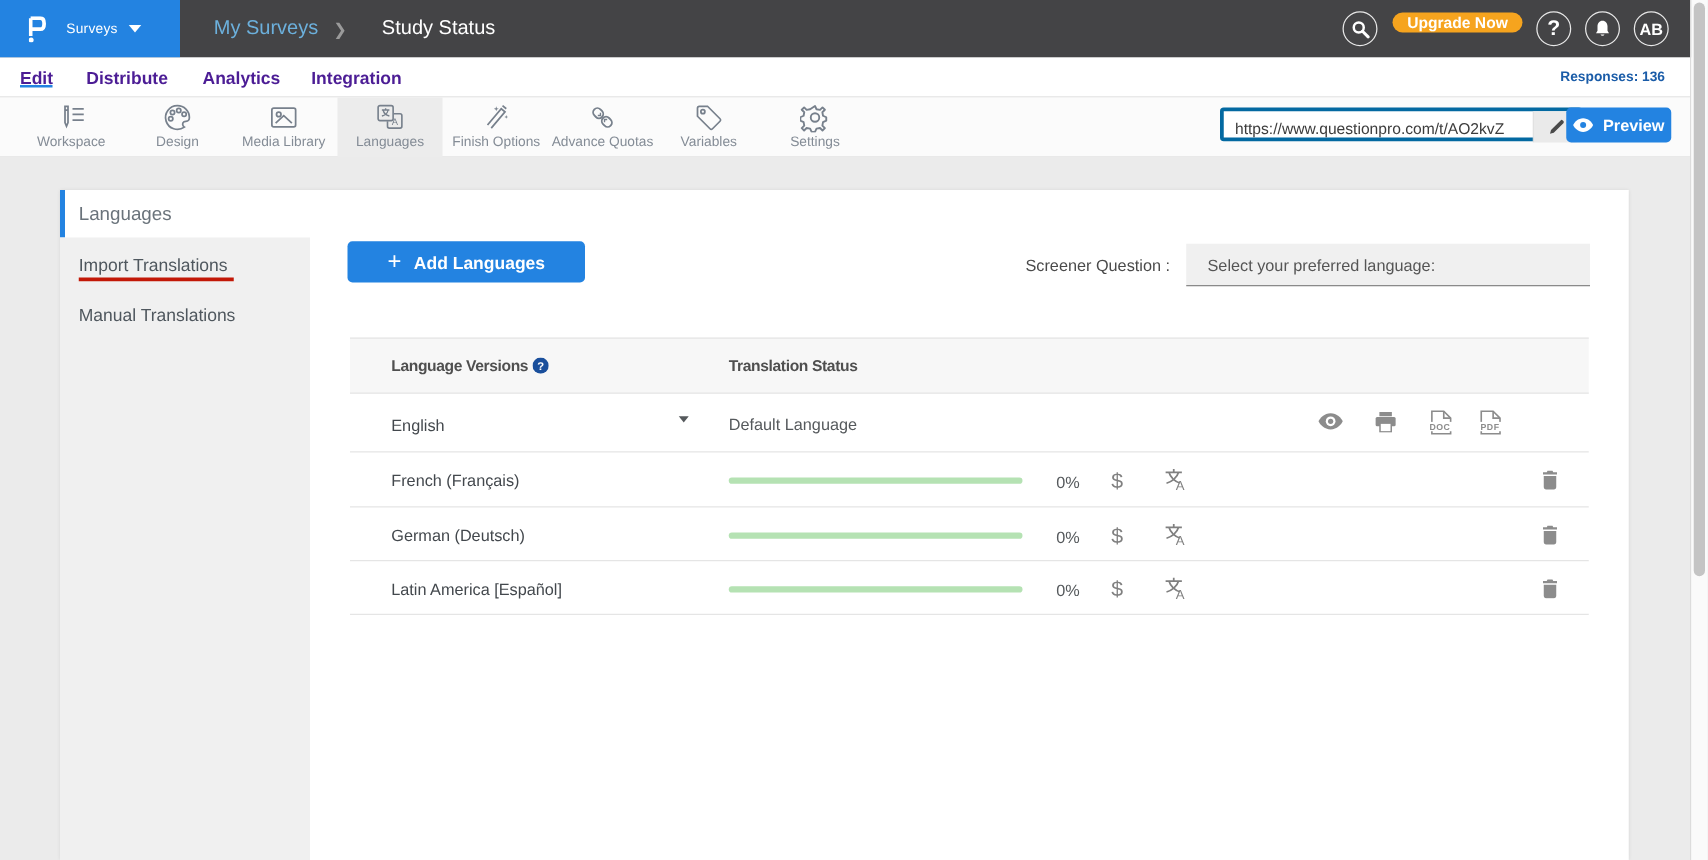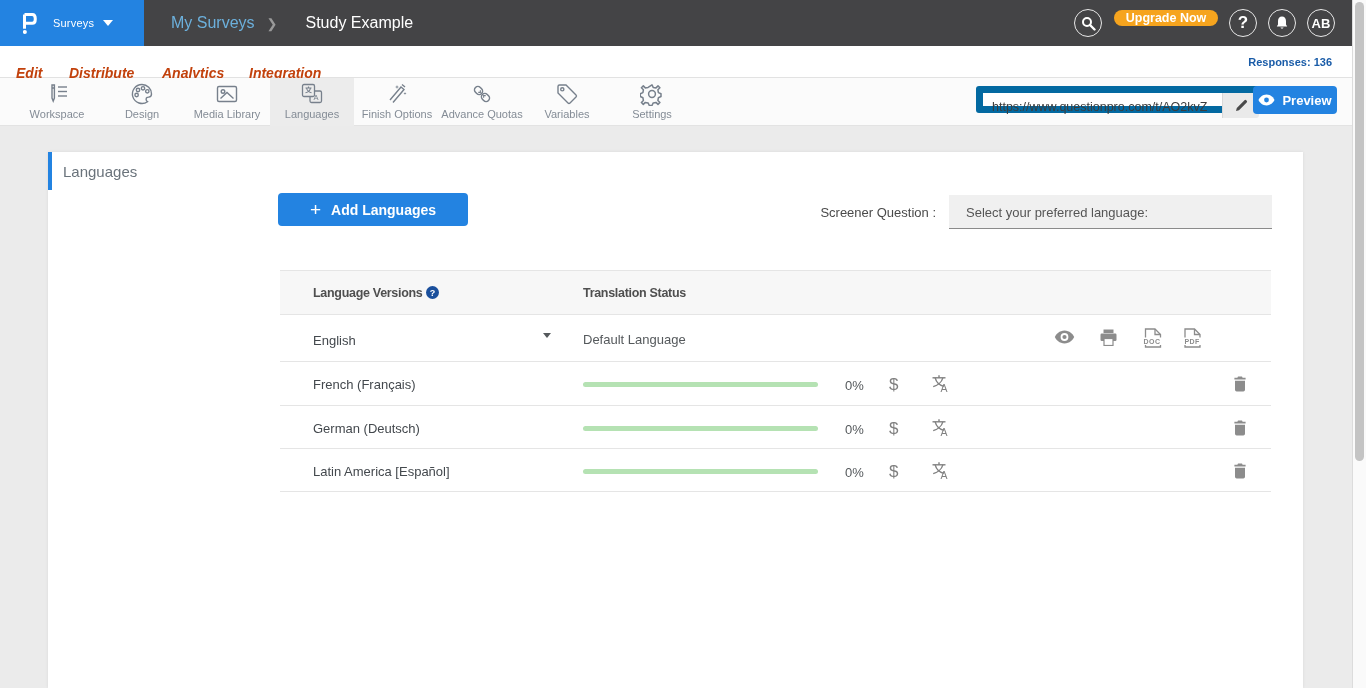--- a/index.html
+++ b/index.html
@@ -14,30 +14,30 @@
   #crumb { position:absolute; left:171px; top:0; height:46px; display:flex; align-items:center; font-size:16px; }
   #crumb .a { color:#6cb0dc; }
   #crumb .sep { color:#9a9a9a; margin:0 28px 0 12px; font-size:13px; }
   #crumb .b { color:#ffffff; }
 
   .hcirc { position:absolute; top:9px; width:28px; height:28px; border:1.5px solid #e8e8e8; border-radius:50%; display:flex; align-items:center; justify-content:center; }
   #upgrade { position:absolute; left:1114px; top:10px; width:104px; height:16px; background:#f6a41e; border-radius:13.5px; color:#fff; font-size:12.5px; font-weight:bold; display:flex; align-items:center; justify-content:center; }
 
   
   #tabs { position:absolute; left:0; top:46px; width:1353px; height:32px; background:#fff; border-bottom:1px solid #e2e2e2; }
-  .tab { position:absolute; top:11px; height:31px; display:flex; align-items:center; color:#c2410c; font-size:14px; font-weight:bold;font-style:italic; }
+  .tab { position:absolute; top:0; height:31px; display:flex; align-items:center; color:#4c1d95; font-size:14px; font-weight:bold; }
   #resp { position:absolute; right:21px; top:0; height:31px; display:flex; align-items:center; color:#1a5ca8; font-size:11px; font-weight:bold; }
 
   
   #toolbar { position:absolute; left:0; top:78px; width:1353px; height:48px; background:#fbfbfb; border-bottom:1px solid #e3e3e3; }
   .titem { position:absolute; top:0; width:84px; height:48px; text-align:center; }
   .titem .lbl { position:absolute; left:50%; transform:translateX(-50%); top:30px; font-size:11px; color:#848c96; white-space:nowrap; }
   .titem svg { position:absolute; left:50%; margin-left:-12px; top:4px; }
   .titem.sel { background:#ececec; }
-  #urlbox { position:absolute; left:976px; top:8px; width:290px; height:27px; border:7px solid #0369a1; border-radius:3px; background:#fff; }
+  #urlbox { position:absolute; left:976px; top:8px; width:290px; height:27px; border:3px solid #0369a1; border-radius:3px; background:#fff; }
   #urlbox .txt { position:absolute; left:9px; top:7px; font-size:12.5px; color:#3c3c3c; white-space:nowrap; }
   #urlbox .pen { position:absolute; right:0; top:0; width:37px; height:25px; background:#eaeaea; border-left:1px solid #d9d9d9; border-radius:0 3px 3px 0; display:flex; align-items:center; justify-content:center; }
   #preview { position:absolute; left:1253px; top:8px; width:84px; height:28px; background:#2383e1; border-radius:4px; color:#fff; font-size:13px; font-weight:bold; display:flex; align-items:center; justify-content:center; }
 
   
   #card { position:absolute; left:48px; top:152px; width:1255px; height:536px; background:#fff; box-shadow:0 0 3px rgba(0,0,0,0.08); }
   #side-hd { position:absolute; left:0; top:0; width:200px; height:38px; background:#fff; border-left:4px solid #2383e1; }
   #side-hd .t { position:absolute; left:11px; top:11px; font-size:15px; color:#6a737b; }
   #side { position:absolute; left:0; top:38px; width:200px; height:498px; background:#f0f0f0; }
   #side .item { position:absolute; left:15px; font-size:14px; color:#4f575e; }
@@ -70,21 +70,21 @@
       <path d="M1.5 1.5 H9.3 Q12.3 1.5 12.3 5.9 Q12.3 10.3 9.3 10.3 H1.5" fill="none" stroke="#fff" stroke-width="3"></path>
       <line x1="1.5" y1="1.5" x2="1.5" y2="15.7" stroke="#fff" stroke-width="3"></line>
       <circle cx="1.9" cy="18.9" r="2" fill="#fff"></circle>
     </svg>
     <span class="ptxt">Surveys</span>
       <span class="caret-down"></span>
   </div>
   <div id="crumb">
       <span class="a">My Surveys</span>
       <span class="sep">❯</span>
-      <span class="b">Study Example</span>
+      <span class="b">Study Status</span>
     </div>
   <div class="hcirc" style="left:1074px;">
     <svg width="15" height="15" viewBox="0 0 15 15">
         <circle cx="6" cy="6" r="4" fill="none" stroke="#fff" stroke-width="2"></circle>
         <line x1="9" y1="9" x2="13.5" y2="13.5" stroke="#fff" stroke-width="2.4" stroke-linecap="round"></line>
       </svg>
   </div>
   <div id="upgrade">Upgrade Now</div>
   <div class="hcirc" style="left:1229px; color:#fff; font-size:17px; font-weight:bold;">?</div>
   <div class="hcirc" style="left:1268px;">
@@ -189,20 +189,24 @@
         <circle cx="8.5" cy="6" r="2.4" fill="#2383e1"></circle>
       </svg>
     Preview
   </div>
 </div>
 
 <div id="card">
   <div id="side-hd">
       <div class="t">Languages</div>
     </div>
+  <div id="side">
+    <div class="item" style="top:14px;">Import Translations<div style="position:absolute; left:0; right:-5px; bottom:-5px; height:3px; background:#c21807;"></div></div>
+    <div class="item" style="top:54px;">Manual Translations</div>
+  </div>
 
   <div id="addlang"><span style="font-size:19px; font-weight:normal; margin-right:10px;">+</span>Add Languages</div>
   <div id="screener-lbl">Screener Question :</div>
   <div id="screener-sel">
       <div class="t">Select your preferred language:</div>
     </div>
 
   <div id="tbl">
     <div class="trow" id="thead">
       <div class="c1">Language Versions</div>

